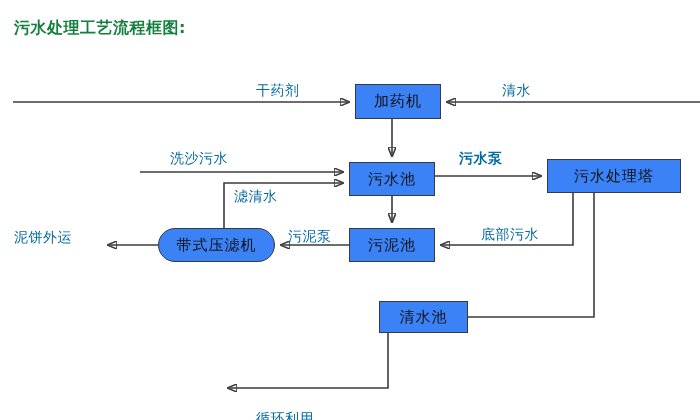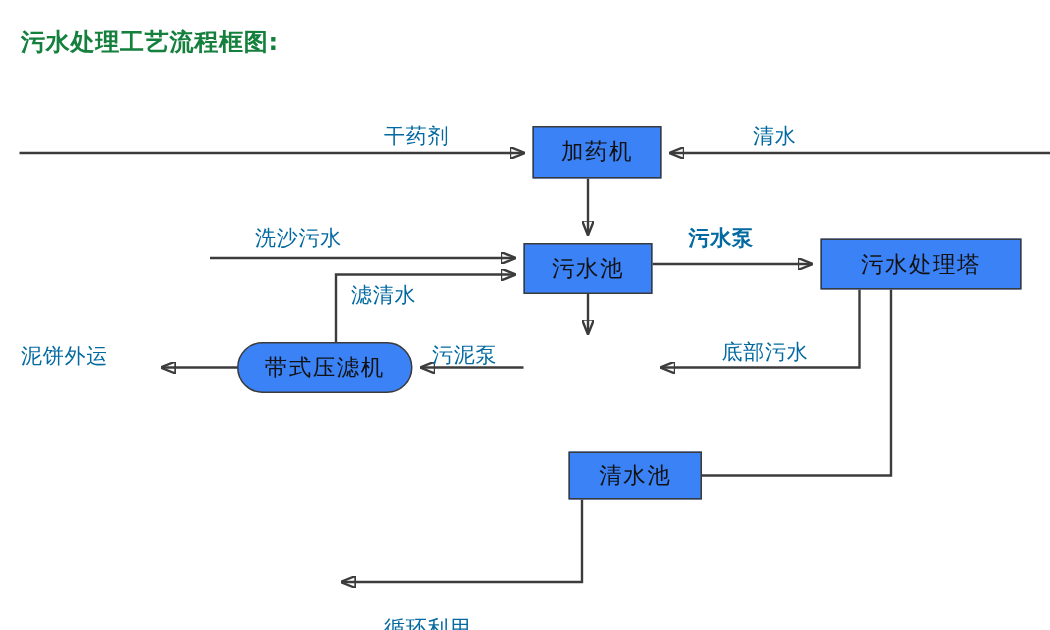--- a/index.html
+++ b/index.html
@@ -108,20 +108,23 @@
   </div>
 
   <div class="node" style="left:547px; top:159px; width:134px; height:34px;">
     <span>污水处理塔</span>
   </div>
 
   <div class="node" style="left:158px; top:228px; width:117px; height:34px;border-radius:17px;">
     <span>带式压滤机</span>
   </div>
 
+  <div class="node" style="left:349px; top:228px; width:86px; height:34px;">
+    <span>污泥池</span>
+  </div>
 
   <div class="node" style="left:343px; top:301px; width:89px; height:32px;margin-left:36px;">
     <span>清水池</span>
   </div>
 
   <div class="edge-label" style="left:256px; top:82px;">干药剂</div>
 
   <div class="edge-label" style="left:502px; top:82px;">清水</div>
 
   <div class="edge-label" style="left:170px; top:150px;">洗沙污水</div>

